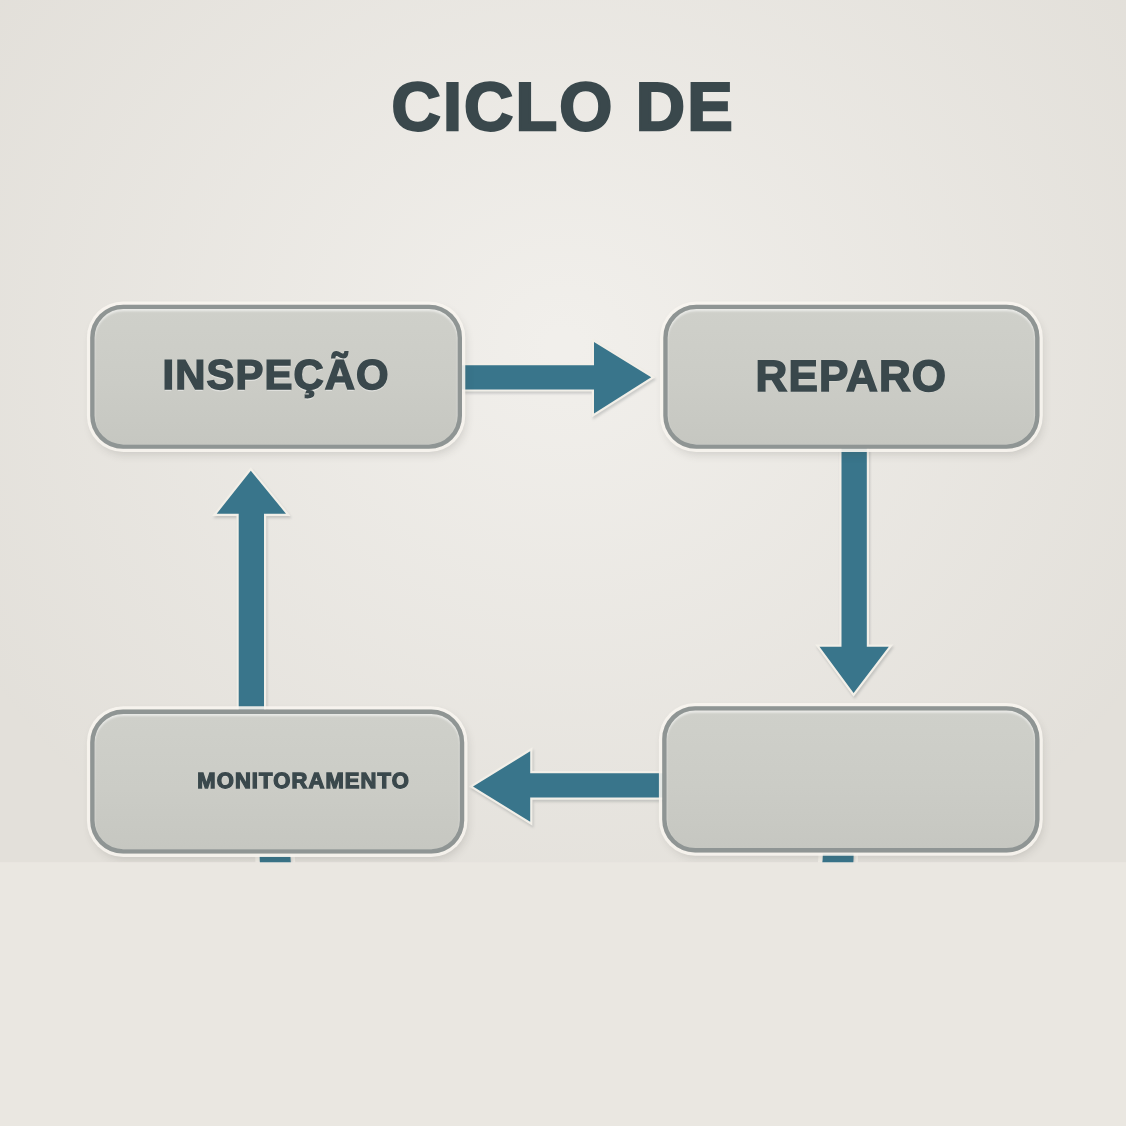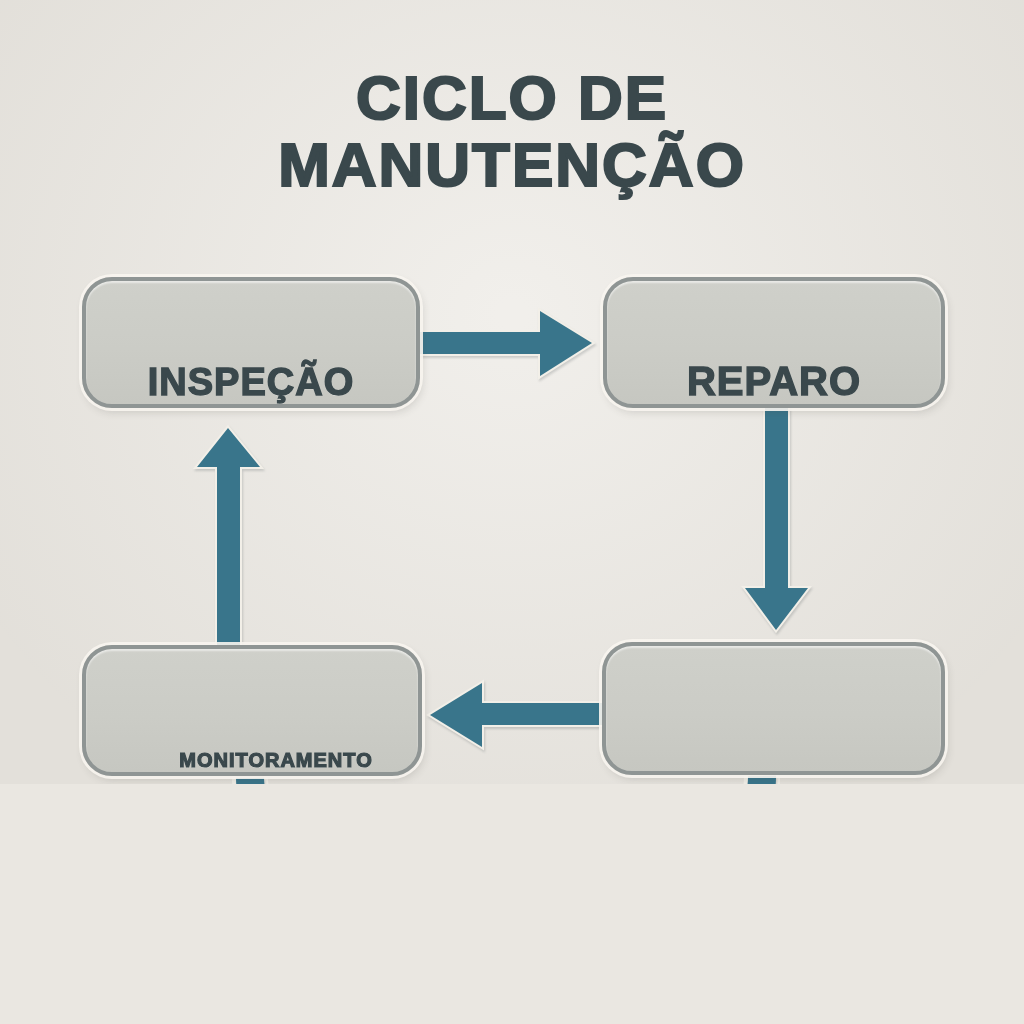--- a/index.html
+++ b/index.html
@@ -69,41 +69,40 @@
     background: linear-gradient(180deg, #cfd0ca 0%, #cbccc6 55%, #c6c7c1 100%);
     border: 4px solid #8f9594;
     border-radius: 30px;
     box-shadow:
       0 0 0 3px rgba(248,245,239,0.9),
       2px 4px 9px rgba(60,62,58,0.18),
       inset 0 2px 2px rgba(255,255,255,0.55);
     display: flex;
     flex-direction: column;
     align-items: center;
-    justify-content: flex-end;
+    justify-content: center;
     text-align: center;
     color: #3a484c;
     font-weight: bold;
     letter-spacing: 1px;
     text-shadow: 0 1px 0 rgba(255,255,255,0.4), 0 0 2px rgba(255,255,255,0.25);
   }
   .node-inspecao      { left: 82px;  top: 277px; width: 338px; height: 131px; font-size: 38px; -webkit-text-stroke: 1.4px #3a484c; }
   .node-reparo        { left: 603px; top: 277px; width: 342px; height: 131px; font-size: 40px; -webkit-text-stroke: 1.4px #3a484c; }
   .node-educacao      { left: 602px; top: 642px; width: 343px; height: 133px; font-size: 37px; line-height: 50px; -webkit-text-stroke: 1.4px #3a484c; }
   .node-monitoramento { left: 82px;  top: 645px; width: 340px; height: 131px; font-size: 20px; padding-left: 48px; -webkit-text-stroke: 1.2px #3a484c; }
   .node .node-label-line { display: block; }
 </style>
 </head>
 <body>
 
 <div class="canvas">
 
   <div class="title">
     <span class="title-line">CICLO DE</span>
-    <span class="title-line">MANUTENÇÃO</span>
   </div>
 
   <svg class="edges-layer" width="1024" height="1024" viewBox="0 0 1024 1024">
 
     <path class="cycle-halo" d="M 250 778 A 256 143 0 0 0 762 776"></path>
     <path class="cycle-curve" d="M 250 778 A 256 143 0 0 0 762 776"></path>
 
     <polygon class="edge" points="420,332 540,332 540,311 592,343 540,376 540,354 420,354"></polygon>
 
     <polygon class="edge" points="765,408 788,408 788,588 808,588 776,630 745,588 765,588"></polygon>

